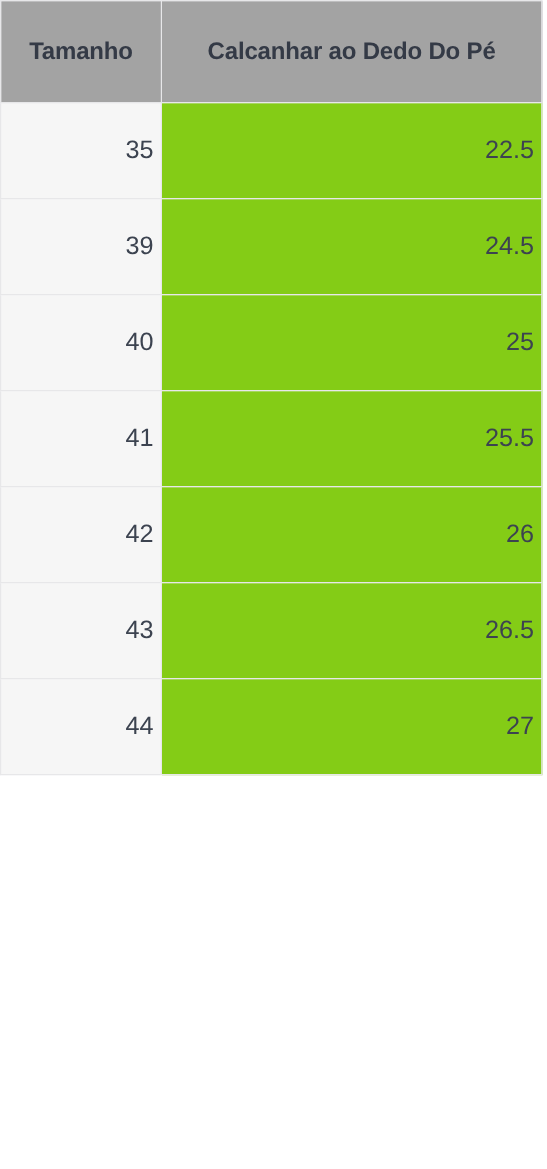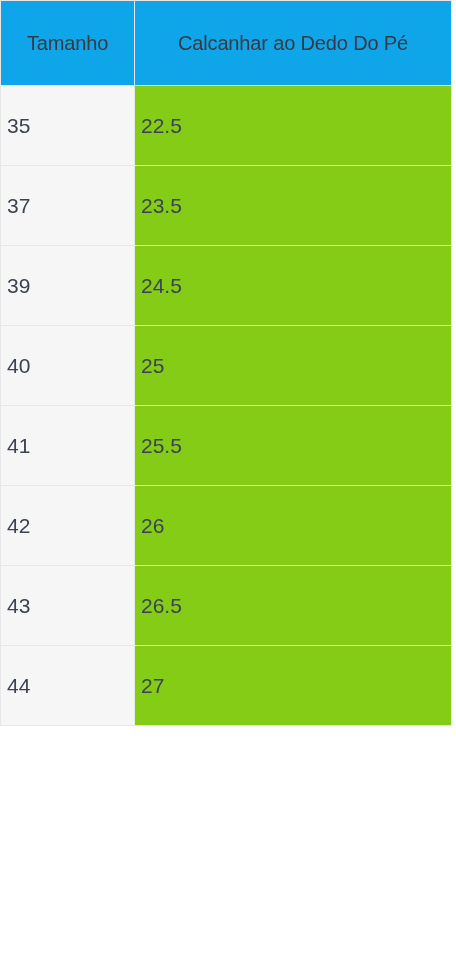--- a/index.html
+++ b/index.html
@@ -50,42 +50,42 @@
     box-sizing: border-box;
   }
   table.size-table th:last-child,
   table.size-table td:last-child {
     border-right: none;
   }
 
   
   thead tr.header-row th {
     height: 85px;
-    background: #0ea5e9;
+    background: #a3a3a3;
     color: #343a46;
-    font-weight: normal;
+    font-weight: bold;
     font-size: 20px;
     letter-spacing: -0.15px;
     line-height: 1.2;
   }
   th.head-size {
     text-align: center;
   }
   th.head-measure {
     text-align: center;
     padding-left: 11px;
   }
 
   
   tbody tr.data-row td {
     height: 80px;
     font-size: 21px;
     font-weight: normal;
     color: #3c4350;
-    text-align: left;
+    text-align: right;
     line-height: 1.2;
     margin-left: 36px;
   }
   tbody tr.data-row td.cell-size {
     background: #f6f6f6;
   }
   tbody tr.data-row td.cell-measure {
     background: #84cc16;
   }
   tbody tr.data-row:last-child td {
@@ -106,24 +106,20 @@
         <th class="head-size">Tamanho</th>
         <th class="head-measure">Calcanhar ao Dedo Do Pé</th>
       </tr>
     </thead>
     <tbody id="table-body">
     <tr class="data-row">
           <td class="cell-size">35</td>
           <td class="cell-measure">22.5</td>
         </tr>
         <tr class="data-row">
-          <td class="cell-size">37</td>
-          <td class="cell-measure">23.5</td>
-        </tr>
-        <tr class="data-row">
           <td class="cell-size">39</td>
           <td class="cell-measure">24.5</td>
         </tr>
         <tr class="data-row">
           <td class="cell-size">40</td>
           <td class="cell-measure">25</td>
         </tr>
         <tr class="data-row">
           <td class="cell-size">41</td>
           <td class="cell-measure">25.5</td>

